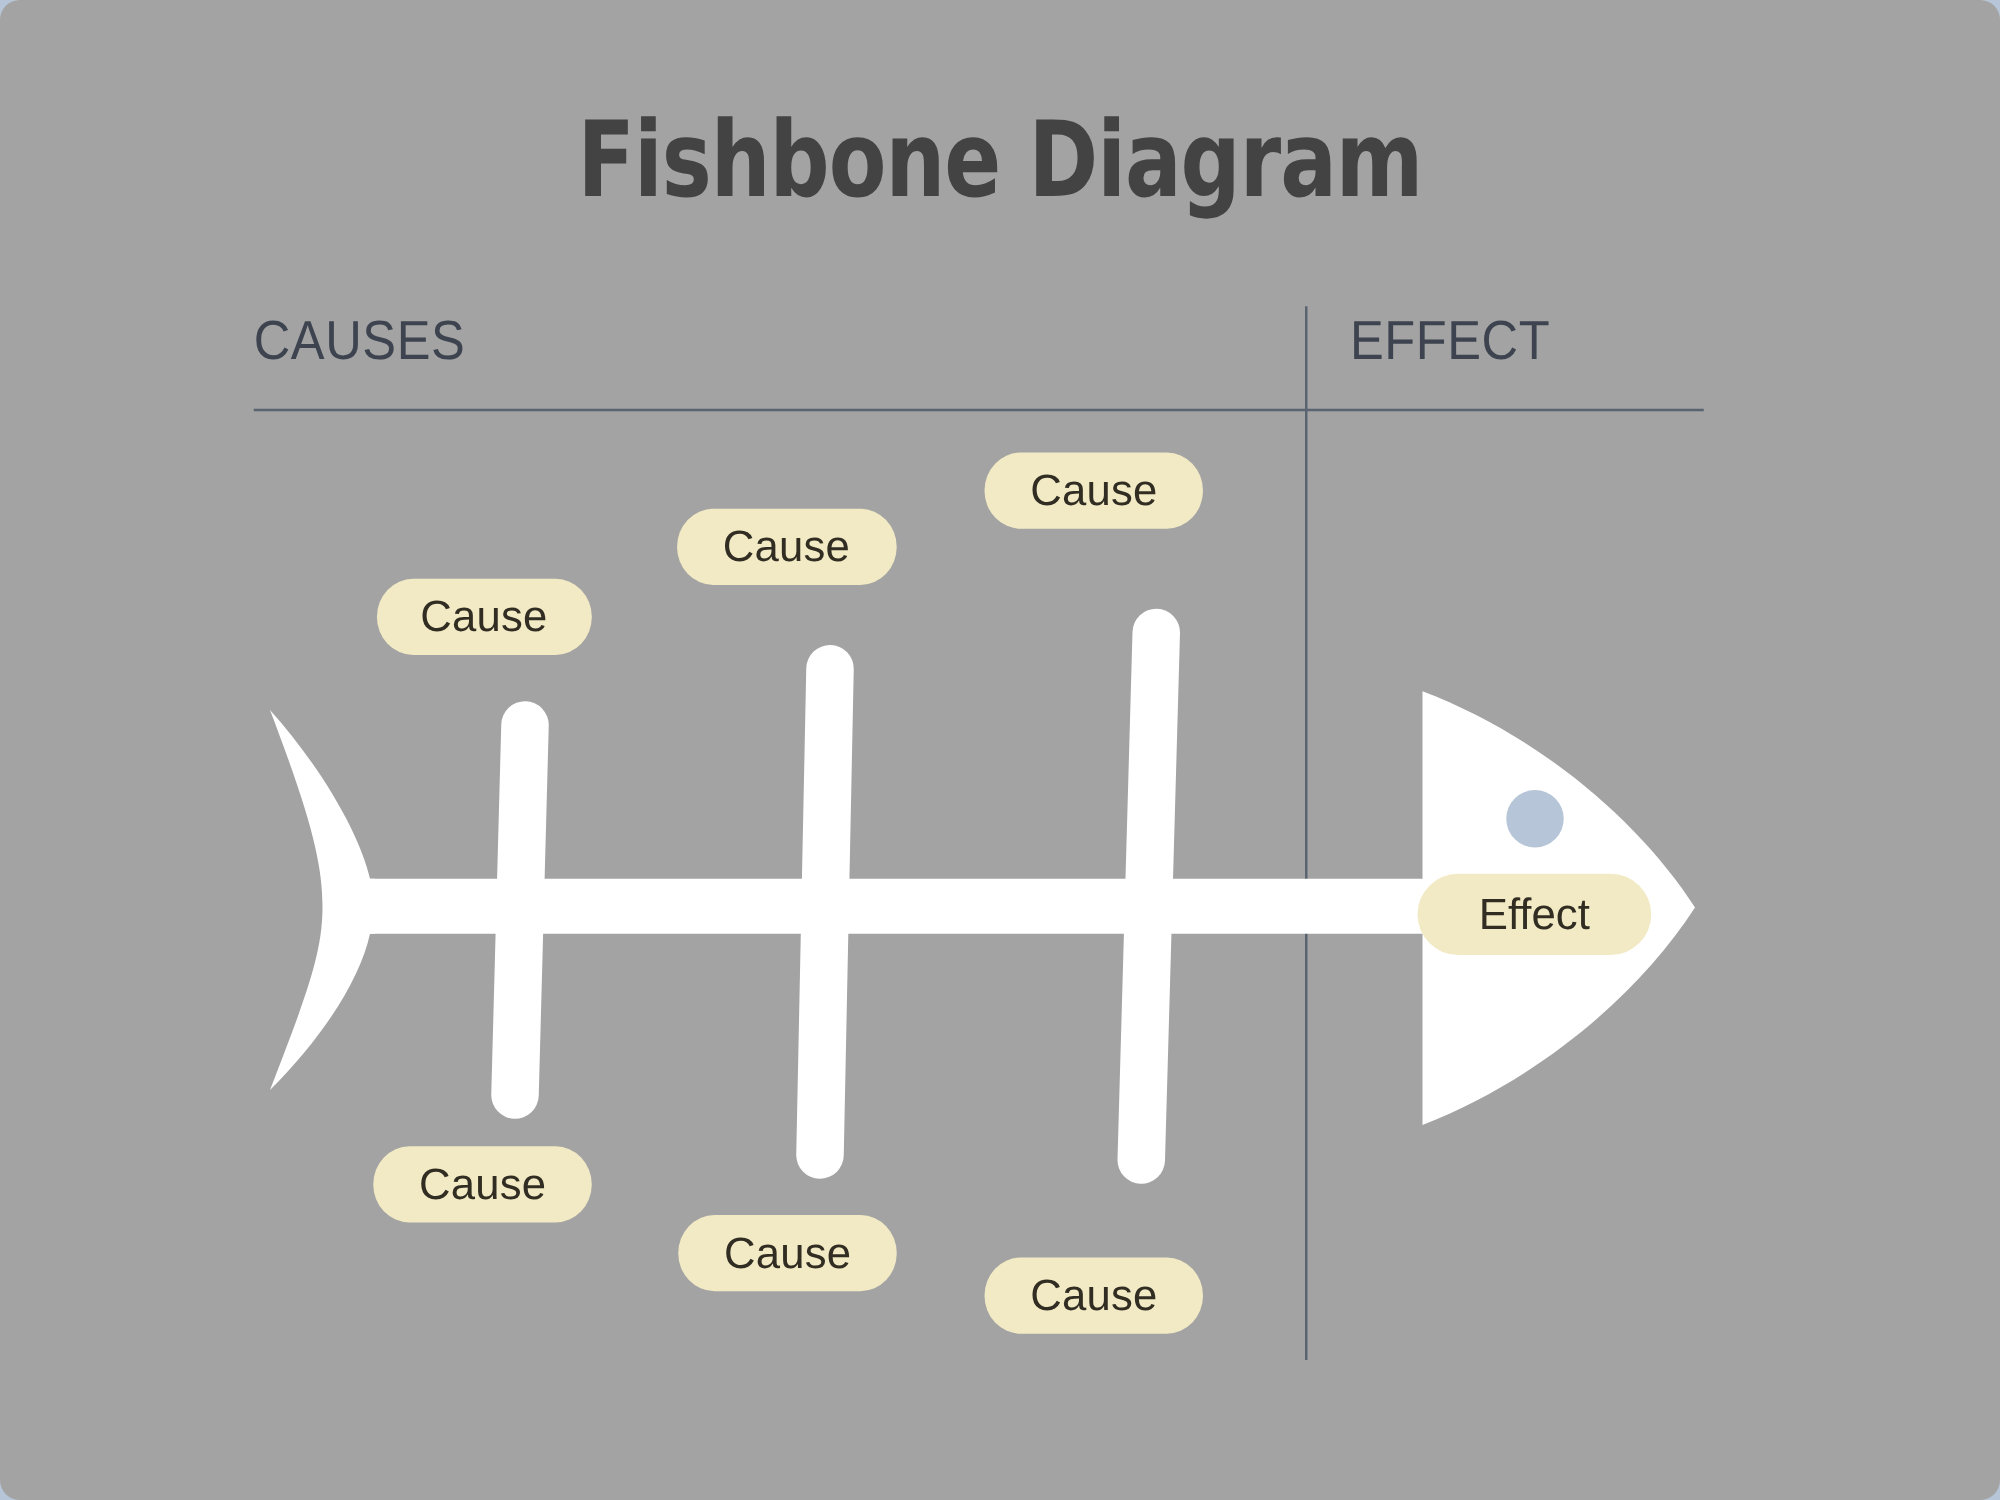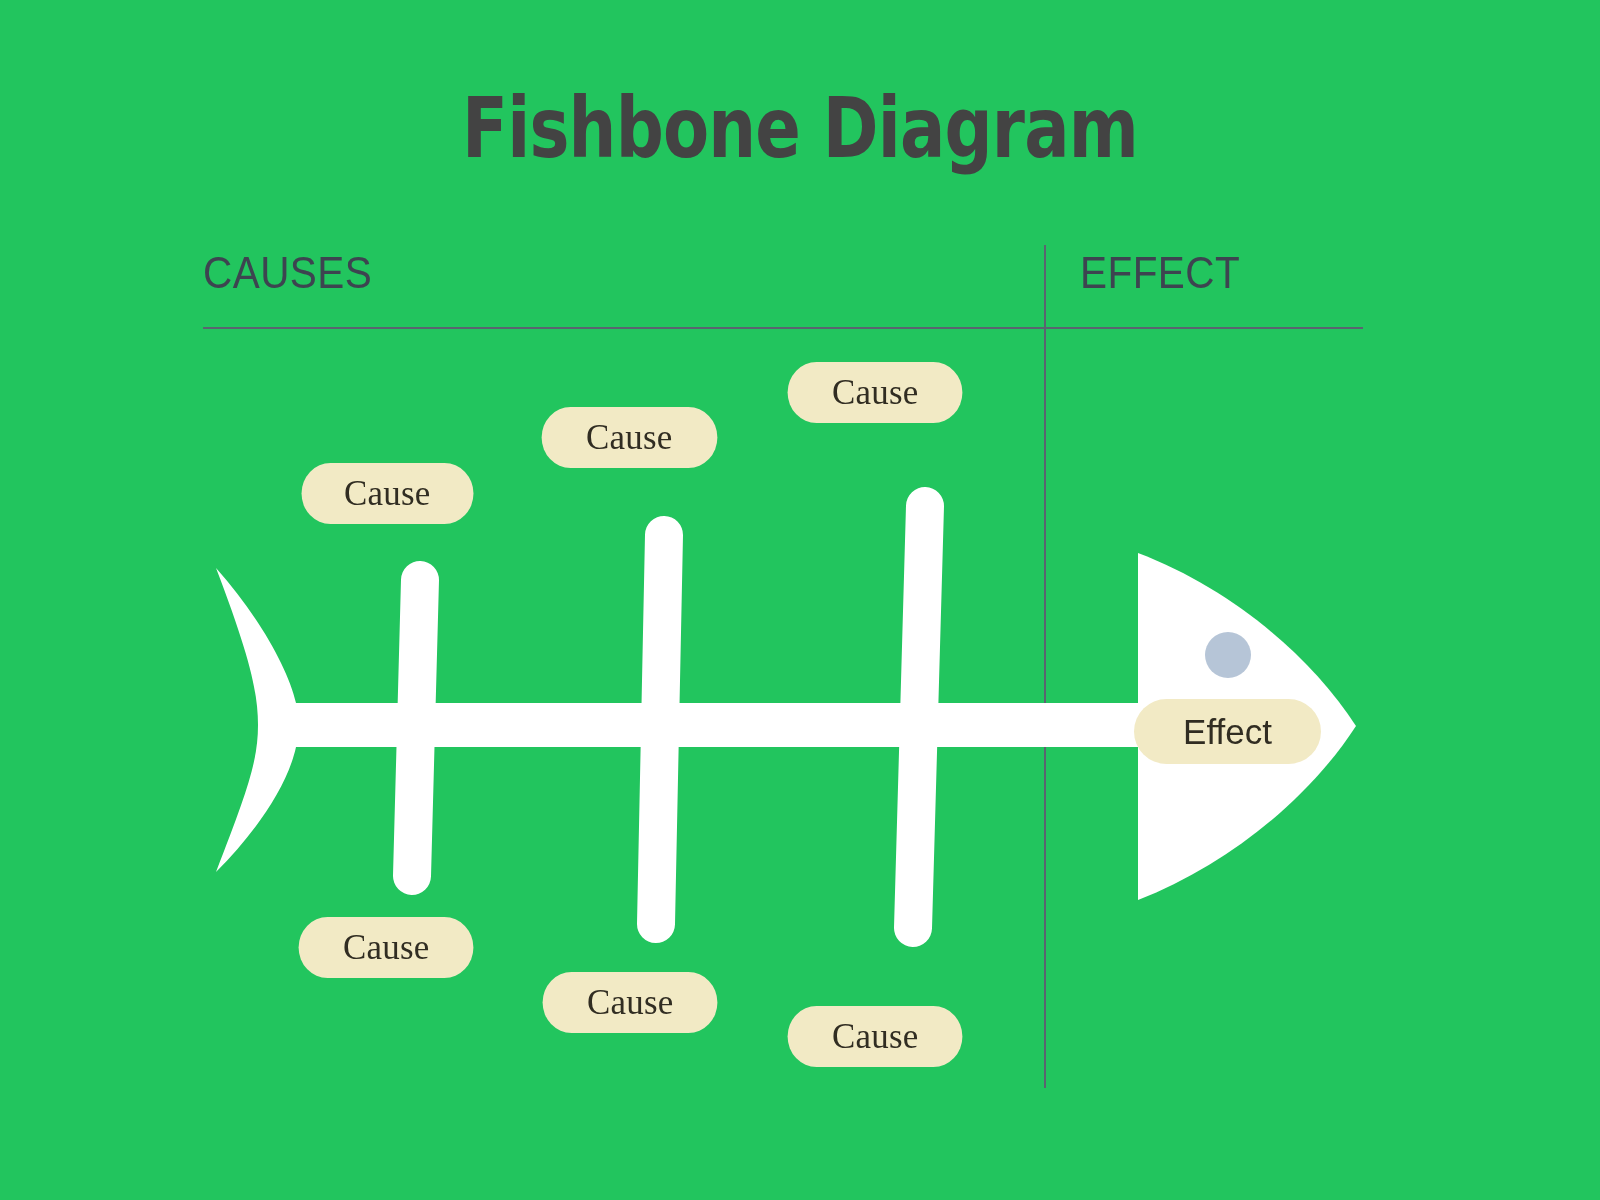--- a/index.html
+++ b/index.html
@@ -11,21 +11,22 @@
     height: 1200px;
     background: #b6c5d7;
     font-family: "Liberation Sans", sans-serif;
     overflow: hidden;
   }
 
   .canvas {
     position: relative;
     width: 1600px;
     height: 1200px;
-    background: #22c55e;
+    background: #a3a3a3;
+    border-radius: 16px;
   }
 
   
   .title {
     position: absolute;
     top: 86px;
     left: 0;
     width: 1600px;
     text-align: center;
     font-family: "DejaVu Sans", sans-serif;
@@ -99,21 +100,20 @@
     color: #312d22;
     font-size: 35px;
     letter-spacing: 0.2px;
     box-sizing: border-box;
     transform: scaleX(0.95);
   }
   .pill span {
     transform: scaleX(1.05);
     display: inline-block;
     white-space: nowrap;
-    font-family: Liberation Serif, serif;
   }
   .pill-effect {
     position: absolute;
     background: #f2eac5;
     border-radius: 999px;
     display: flex;
     align-items: center;
     justify-content: center;
     color: #312d22;
     font-size: 35px;

